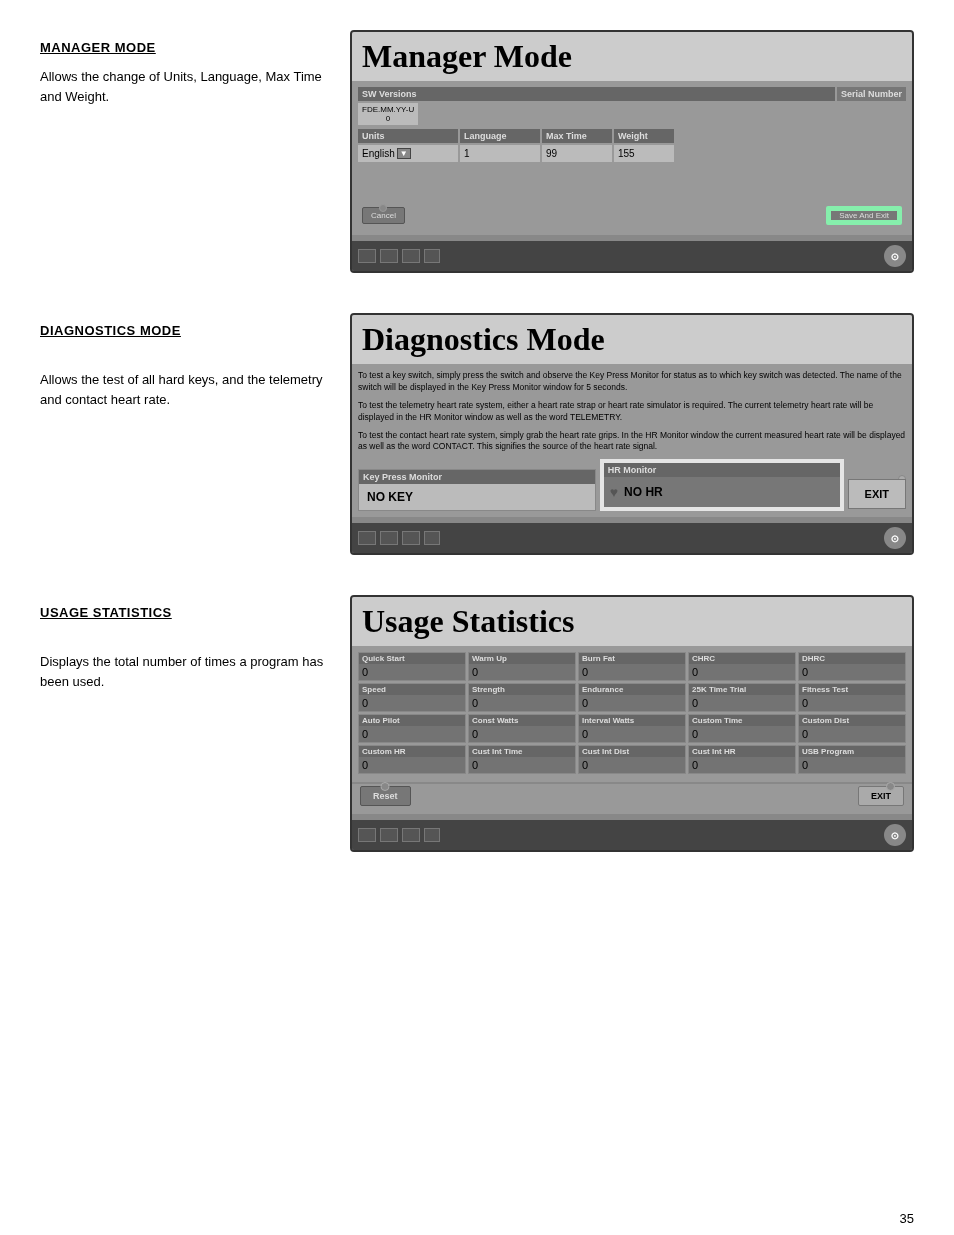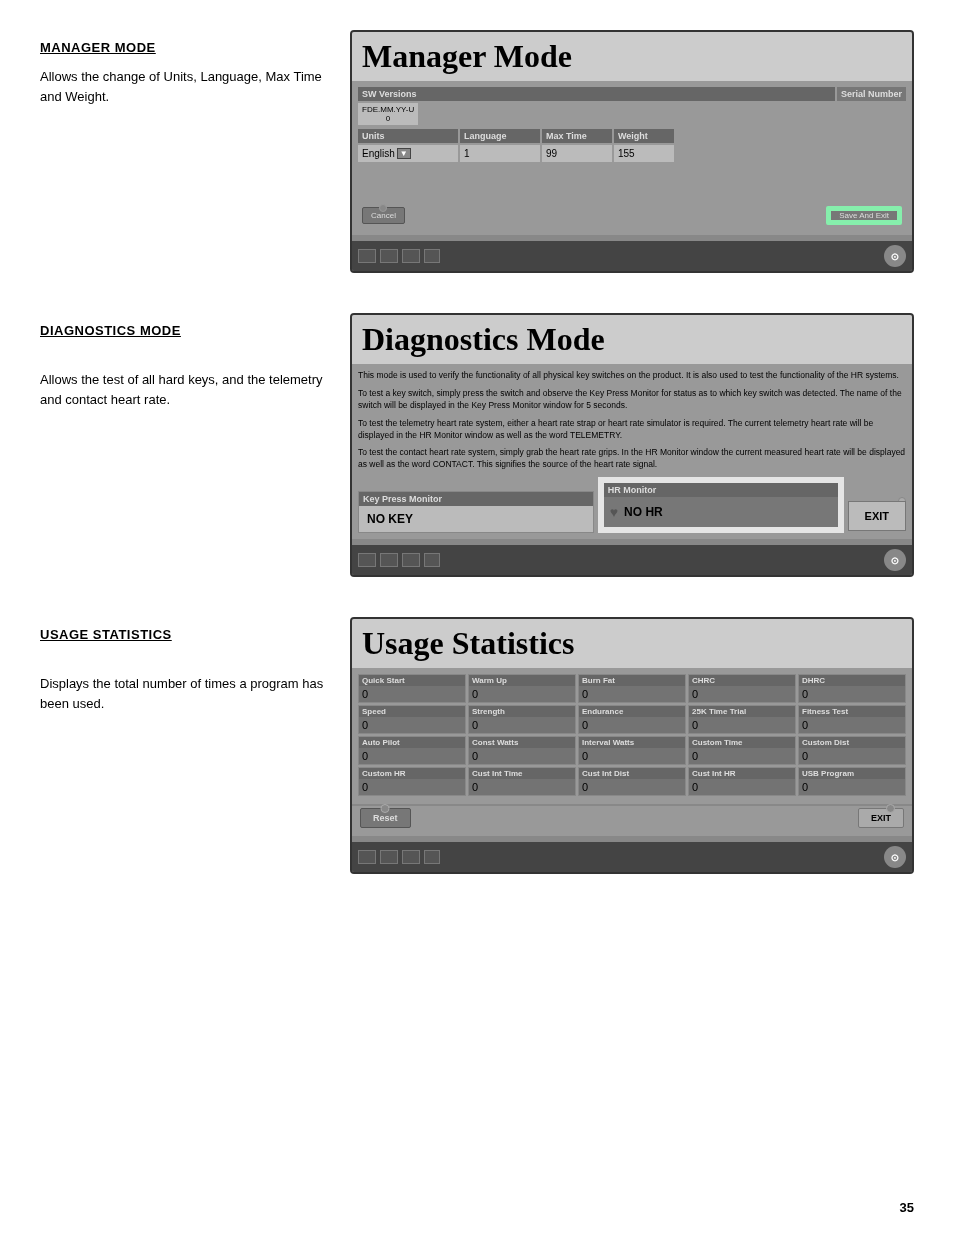--- a/index.html
+++ b/index.html
@@ -239,21 +239,21 @@
     .monitor-value {
       font-size: 12px;
       font-weight: bold;
       color: #000;
       padding: 6px 8px;
     }
 
     .hr-monitor {
       flex: 1;
       background: #777;
-      border: 6px solid #e5e5e5;
+      border: 4px solid #e5e5e5;
     }
 
     .hr-monitor-inner {
       display: flex;
       align-items: center;
       gap: 4px;
       padding: 4px 6px;
     }
 
     .heart-icon {
@@ -374,24 +374,24 @@
       width: 9px;
       height: 9px;
       background: #888;
       border-radius: 50%;
       border: 1px solid #aaa;
     }
 
     
     .page-number {
       position: absolute;
-      bottom: 20px;
+      bottom: 9px;
       right: 40px;
       font-size: 13px;
-      font-weight: bold;
+      font-weight: normal;
     }
 
     .spacer-area {
       height: 40px;
     }
 
     .diag-spacer {
       height: 20px;
     }
   </style>
@@ -462,21 +462,20 @@
 
 <div class="section">
   <div class="section-text">
     <div class="section-title">DIAGNOSTICS MODE</div>
     <div class="diag-spacer"></div>
     <div class="section-body">Allows the test of all hard keys, and the telemetry and contact heart rate.</div>
   </div>
   <div class="screen-panel diag-screen">
     <div class="diag-title">Diagnostics Mode</div>
     <div class="diag-inner">
-      <div class="diag-text">This mode is used to verify the functionality of all physical key switches on the product. It is also used to test the functionality of the HR systems.</div>
       <div class="diag-text">To test a key switch, simply press the switch and observe the Key Press Monitor for status as to which key switch was detected. The name of the switch will be displayed in the Key Press Monitor window for 5 seconds.</div>
       <div class="diag-text">To test the telemetry heart rate system, either a heart rate strap or heart rate simulator is required. The current telemetry heart rate will be displayed in the HR Monitor window as well as the word TELEMETRY.</div>
       <div class="diag-text">To test the contact heart rate system, simply grab the heart rate grips. In the HR Monitor window the current measured heart rate will be displayed as well as the word CONTACT. This signifies the source of the heart rate signal.</div>
 
       <div class="diag-monitors-row">
         <div class="key-press-monitor">
           <div class="monitor-header">Key Press Monitor</div>
           <div class="monitor-value">NO KEY</div>
         </div>
         <div class="hr-monitor">

